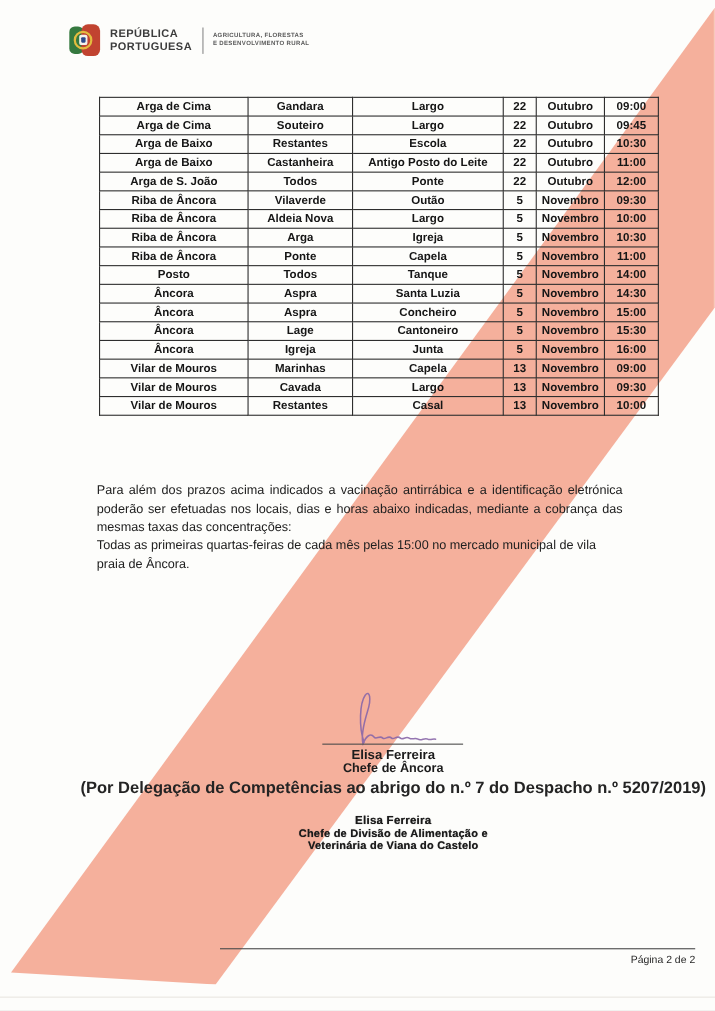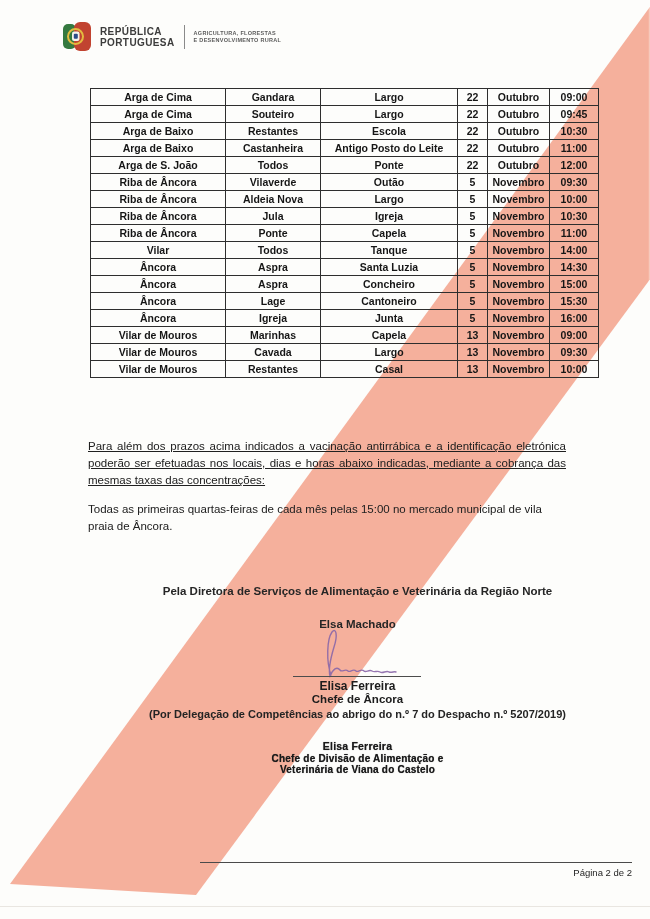--- a/index.html
+++ b/index.html
@@ -46,31 +46,31 @@
     font-size:10.5px;font-weight:700;color:#161616;
     text-align:center;vertical-align:middle;
     white-space:nowrap;overflow:hidden;
   }
   col.c1{width:135px}col.c2{width:95px}col.c3{width:137px}
   col.c4{width:30px}col.c5{width:62px}col.c6{width:49px}
 
   
   .paras{position:absolute;left:88px;top:438px;width:478px;font-size:11.5px;line-height:16.8px;color:#202020;}
   .paras p{margin:0;}
-  .paras .p1{text-align:justify;margin-bottom:13px;text-decoration:underline;}
+  .paras .p1{text-align:justify;margin-bottom:0;}
 
   
   .abs-c{position:absolute;left:65px;width:585px;text-align:center;}
   .sig-heading{top:585px;font-size:11.5px;font-weight:700;color:#262626;}
   .elsa{top:618px;font-size:11.5px;font-weight:700;color:#262626;}
   .sig-svg{position:absolute;left:287px;top:627px;width:140px;height:52px;}
   .sig-line{position:absolute;left:293px;top:676px;width:128px;border-top:1.2px solid #4c4c4c;height:0;}
   .elisa-name{top:679px;font-size:12px;font-weight:700;}
   .chefe{top:693px;font-size:11.5px;font-weight:700;}
-  .delegation{top:708px;font-size:11px;font-weight:700;color:#242424;}
+  .delegation{top:708px;font-size:15px;font-weight:700;color:#242424;}
   .stamp{top:741px;font-size:10px;font-weight:800;line-height:11.5px;color:#1a1a1a;
          text-shadow:0 0 .7px rgba(20,20,20,.75);letter-spacing:.2px;}
   .stamp .s1{font-size:10.5px;}
 
   
   .footer-line{position:absolute;left:200px;top:862px;width:432px;border-top:1.4px solid #4a4a4a;height:0;}
   .footer-page{position:absolute;right:18px;top:867px;font-size:9.5px;font-weight:400;color:#1f1f1f;}
   .scan-edge{position:absolute;left:0;top:906px;width:100%;border-top:1px solid #e9e6e1;height:0;}
 </style>
 </head>
@@ -163,36 +163,36 @@
           <tr>
             <td>Riba de Âncora</td>
             <td>Aldeia Nova</td>
             <td>Largo</td>
             <td>5</td>
             <td>Novembro</td>
             <td>10:00</td>
           </tr>
           <tr>
             <td>Riba de Âncora</td>
-            <td>Jula</td>
+            <td>Arga</td>
             <td>Igreja</td>
             <td>5</td>
             <td>Novembro</td>
             <td>10:30</td>
           </tr>
           <tr>
             <td>Riba de Âncora</td>
             <td>Ponte</td>
             <td>Capela</td>
             <td>5</td>
             <td>Novembro</td>
             <td>11:00</td>
           </tr>
           <tr>
-            <td>Vilar</td>
+            <td>Posto</td>
             <td>Todos</td>
             <td>Tanque</td>
             <td>5</td>
             <td>Novembro</td>
             <td>14:00</td>
           </tr>
           <tr>
             <td>Âncora</td>
             <td>Aspra</td>
             <td>Santa Luzia</td>
@@ -249,22 +249,20 @@
             <td>10:00</td>
           </tr>
         </tbody>
     </table>
 
     <div class="paras">
       <p class="p1">Para além dos prazos acima indicados a vacinação antirrábica e a identificação eletrónica poderão ser efetuadas nos locais, dias e horas abaixo indicadas, mediante a cobrança das mesmas taxas das concentrações:</p>
       <p>Todas as primeiras quartas-feiras de cada mês pelas 15:00 no mercado municipal de vila praia de Âncora.</p>
     </div>
 
-    <div class="abs-c sig-heading">Pela Diretora de Serviços de Alimentação e Veterinária da Região Norte</div>
-    <div class="abs-c elsa">Elsa Machado</div>
 
     <svg class="sig-svg" viewBox="0 0 140 52">
       <path d="M44,48 C39,34 40,12 45,5 C49,0 51,8 47,20 C44,30 41,42 43,49
                C46,42 50,39 53,43 C55,46 58,41 61,44 C63,46 66,41 69,44
                C71,46 74,41 77,44 C79,46 82,42 85,44 C88,46 90,43 93,45
                C96,47 99,43 102,45 C105,46 107,44 109,45" fill="none" stroke="var(--ink-purple,#8a67a8)" stroke-width="1.4" stroke-linecap="round" opacity="0.9"></path>
     </svg>
     <div class="sig-line"></div>
 
     <div class="abs-c elisa-name">Elisa Ferreira</div>

